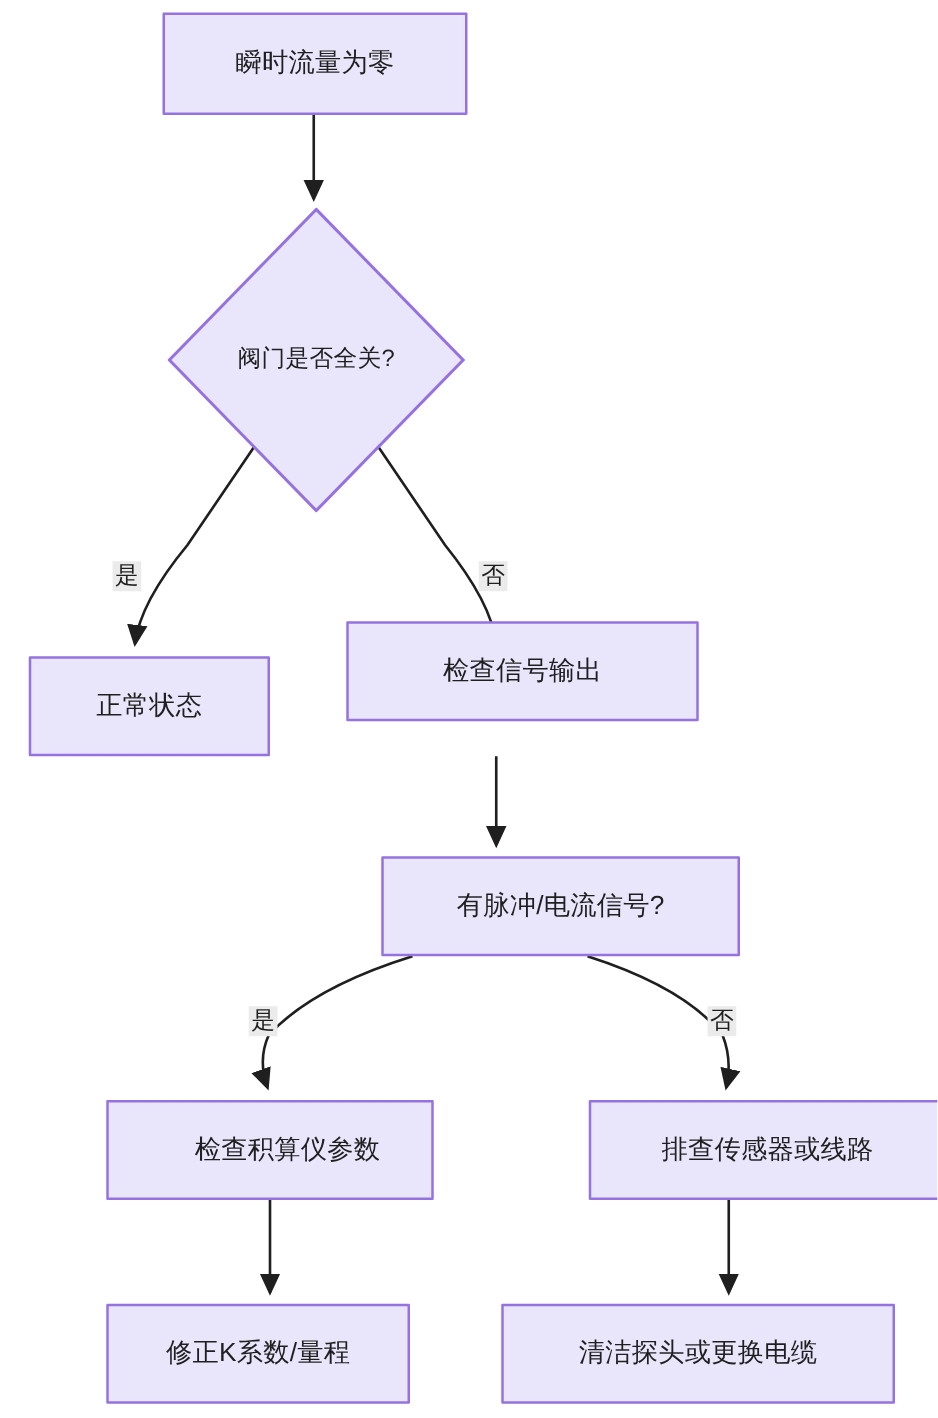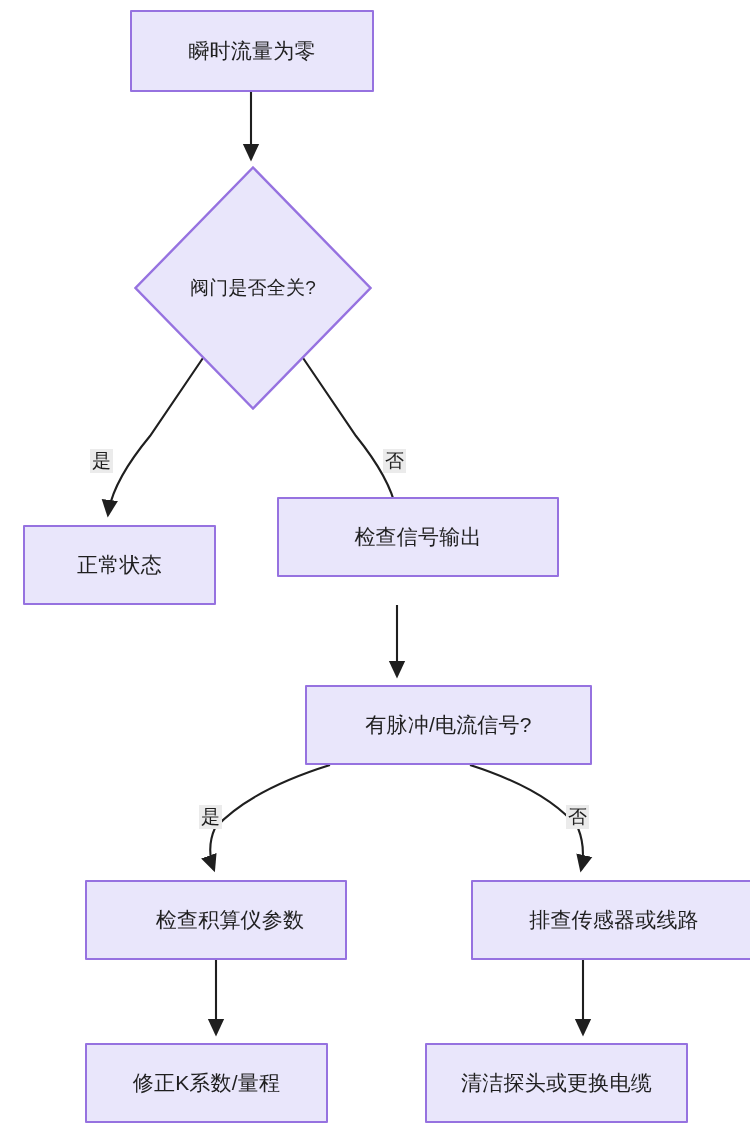--- a/index.html
+++ b/index.html
@@ -130,21 +130,21 @@
   </div>
 
   <div class="node rect" style="left:440px; top:880px; width:286px; height:80px;margin-left:31px;">
     <span>排查传感器或线路</span>
   </div>
 
   <div class="node rect" style="left:85px; top:1043px; width:243px; height:80px;">
     <span>修正K系数/量程</span>
   </div>
 
-  <div class="node rect" style="left:425px; top:1043px; width:263px; height:80px;">
+  <div class="node rect" style="left:401px; top:1043px; width:315px; height:80px;">
     <span>清洁探头或更换电缆</span>
   </div>
 
   <div class="edge-label" style="left:90px; top:449px;">是</div>
 
   <div class="edge-label" style="left:383px; top:449px;">否</div>
 
   <div class="edge-label" style="left:199px; top:805px;">是</div>
 
   <div class="edge-label" style="left:566px; top:805px;">否</div>

